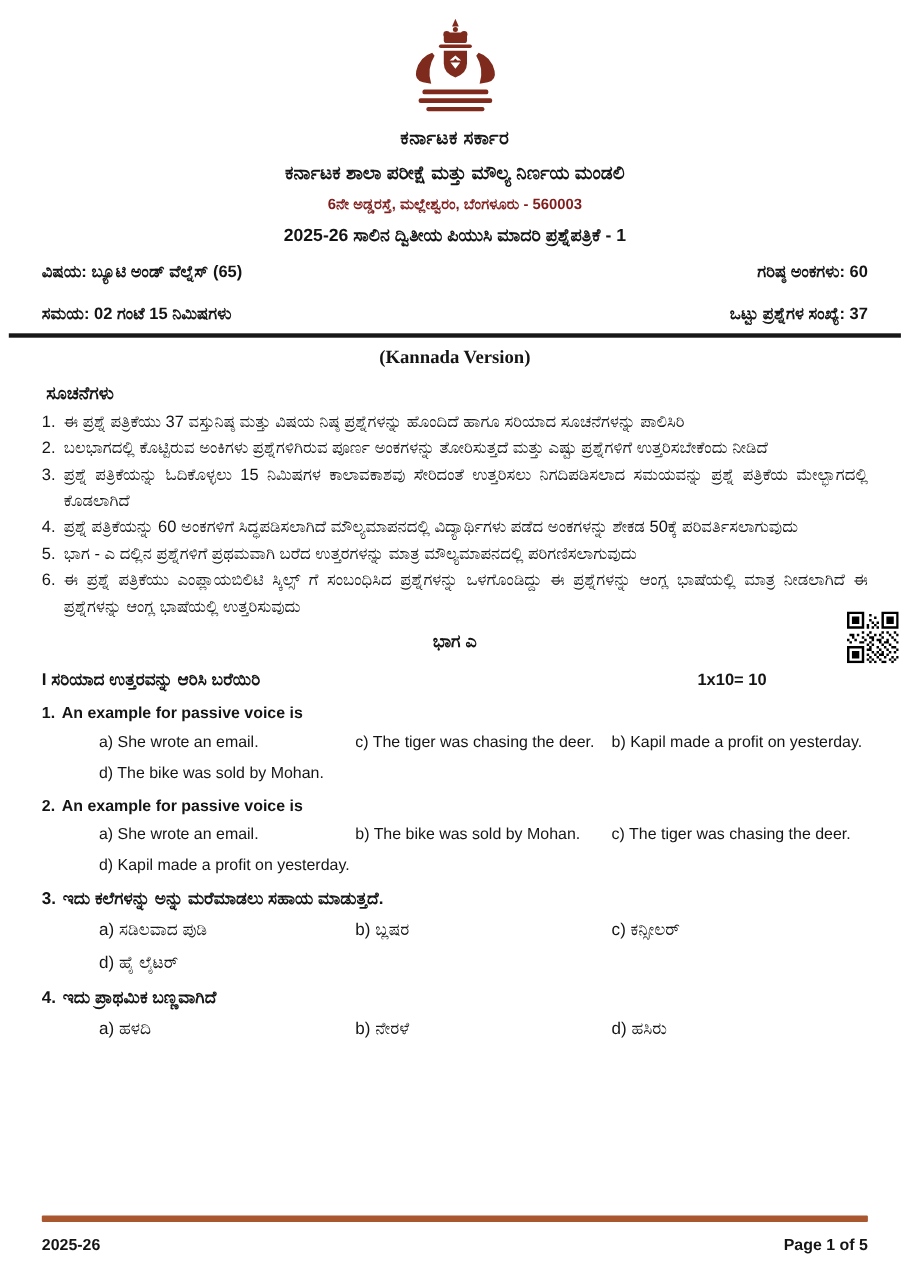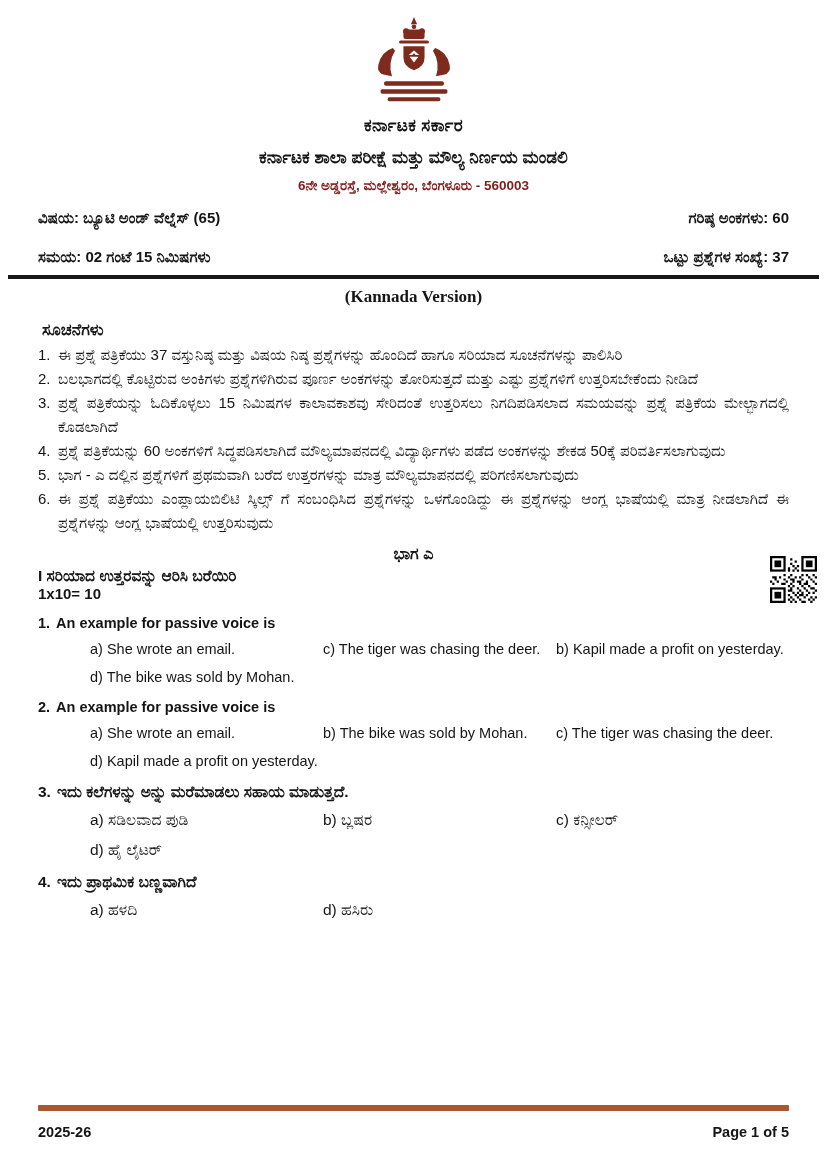--- a/index.html
+++ b/index.html
@@ -32,22 +32,22 @@
   
   .instr-title { font-size:16px; font-weight:700; margin-top:14px; padding-left:4px; }
   .instr-list  { margin-top:4px; }
   .instr-item  { display:flex; font-size:15px; line-height:24px; }
   .instr-num   { flex:none; width:20px; }
   .instr-text  { flex:1; text-align:justify; }
   
   .qr { position:absolute; left:770px; top:556px; width:47px; height:47px; }
   
   .part-heading { text-align:center; font-weight:700; font-size:16px; margin-top:10px; }
-  .section-row  { display:flex; align-items:baseline;
-                  font-weight:700; font-size:15.5px; margin-top:4px; padding-right:92px;flex-direction:column; }
+  .section-row  { display:flex; justify-content:space-between; align-items:baseline;
+                  font-weight:700; font-size:15.5px; margin-top:17px; padding-right:92px; }
   .section-marks { font-size:15px; }
   .q { margin-top:13px; }
   .q + .q { margin-top:14px; }
   .q-line { display:flex; gap:6px; font-weight:700; font-size:14.5px; }
   .q-line.kn { font-size:15.5px; }
   .q-opts { display:grid; grid-template-columns:1fr 1fr 1fr; padding-left:52px;
             margin-top:10px; row-gap:12px; font-size:14.5px; }
   .q-opts.kn { font-size:15.5px; }
   
   .footer-wrap { position:absolute; left:0; right:0; bottom:0; height:64px;
@@ -79,20 +79,21 @@
         <path d="M74 36 q13 4 16.5 19 q2 9.5 -7 11.5 l-8.5 1.6 q5 -15.5 -3.5 -29 z"></path>
         <rect x="16" y="74" width="68" height="5" rx="2"></rect>
         <rect x="12" y="83" width="76" height="5" rx="2"></rect>
         <rect x="20" y="92" width="60" height="4.5" rx="2"></rect>
       </g>
       <path fill="#ffffff" d="M50 39 l-6 5 h4 l2 -2 l2 2 h4 z M45 46 h10 l-5 6.5 z"></path>
     </svg>
     <div class="h-govt">ಕರ್ನಾಟಕ ಸರ್ಕಾರ</div>
     <div class="h-board">ಕರ್ನಾಟಕ ಶಾಲಾ ಪರೀಕ್ಷೆ ಮತ್ತು ಮೌಲ್ಯ ನಿರ್ಣಯ ಮಂಡಲಿ</div>
     <div class="h-addr">6ನೇ ಅಡ್ಡರಸ್ತೆ, ಮಲ್ಲೇಶ್ವರಂ, ಬೆಂಗಳೂರು - 560003</div>
+    <div class="h-title">2025-26 ಸಾಲಿನ ದ್ವಿತೀಯ ಪಿಯುಸಿ ಮಾದರಿ ಪ್ರಶ್ನೆಪತ್ರಿಕೆ - 1</div>
   </div>
 
   <div class="meta-row first">
     <span>ವಿಷಯ: ಬ್ಯೂಟಿ ಅಂಡ್ ವೆಲ್ನೆಸ್ (65)</span>
     <span>ಗರಿಷ್ಠ ಅಂಕಗಳು: 60</span>
   </div>
   <div class="meta-row second">
     <span>ಸಮಯ: 02 ಗಂಟೆ 15 ನಿಮಿಷಗಳು</span>
     <span>ಒಟ್ಟು ಪ್ರಶ್ನೆಗಳ ಸಂಖ್ಯೆ: 37</span>
   </div>
@@ -194,20 +195,21 @@
     </div>
   </div>
 
   <div class="q">
     <div class="q-line kn">
       <span>4.</span>
       <span>ಇದು ಪ್ರಾಥಮಿಕ ಬಣ್ಣವಾಗಿದೆ</span>
     </div>
     <div class="q-opts kn">
       <span>a) ಹಳದಿ</span>
+      <span>b) ನೇರಳೆ</span>
       <span>d) ಹಸಿರು</span>
     </div>
   </div>
 
   <div class="footer-wrap">
     <div class="footer-bar"></div>
     <div class="footer-row">
       <div class="footer-left">
         <span class="f-bold">2025-26</span>
       </div>

